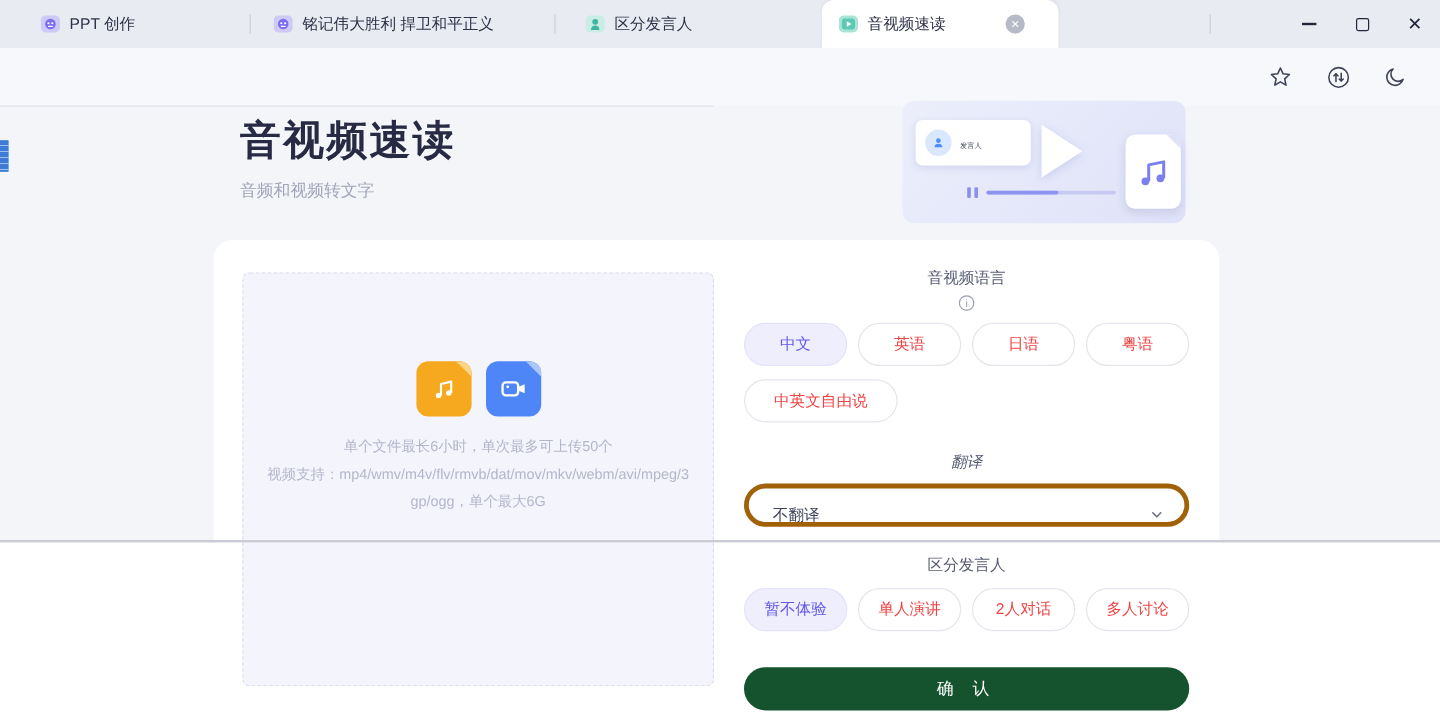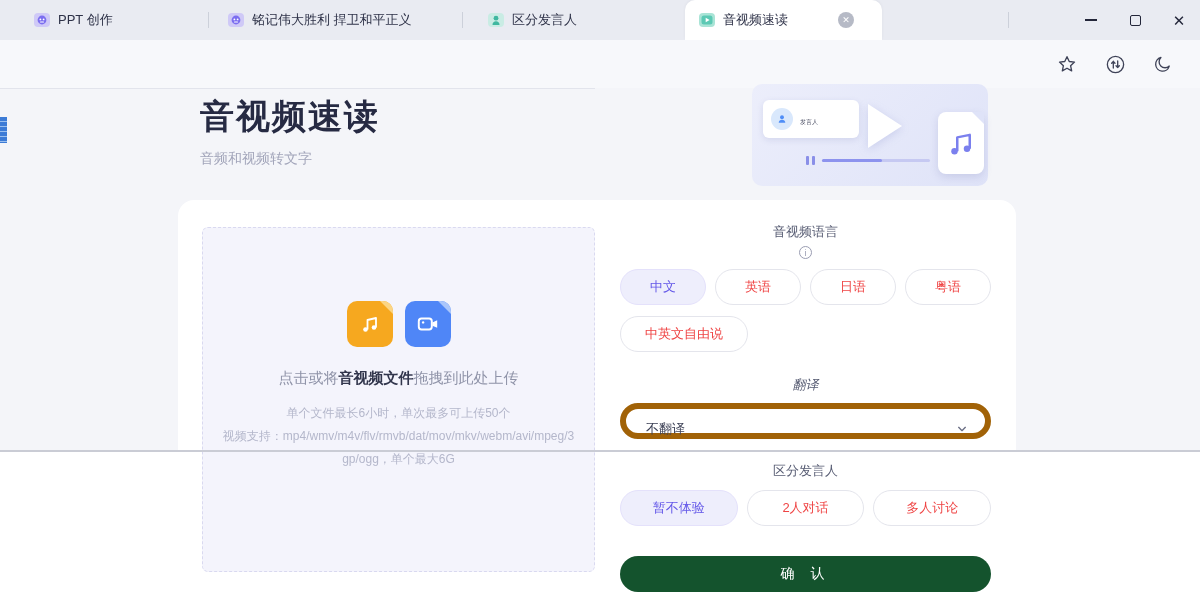--- a/index.html
+++ b/index.html
@@ -91,21 +91,21 @@
   .info-i { width:13px; height:13px; border:1px solid #9a9db2; border-radius:50%; font-size:9px;
             line-height:12px; text-align:center; color:#9a9db2; font-style:normal; }
   .pill-row { display:flex; gap:9px; margin-top:10px; }
   .pill { height:36px; border-radius:18px; border:1px solid #e4e5ec; background:#fff; color:#ef4444;
           font-size:13px; display:flex; align-items:center; justify-content:center; cursor:pointer; }
   .pill.eq { flex:1 1 0; }
   .pill.wide { padding:0 24px; }
   .pill.selected { background:#eeeefc; border-color:#e4e1fb; color:#6458e8; }
   .opt-gap1 { margin-top:14px; }
   .opt-label.lbl-translate { margin-top:24px;font-style:italic; }
-  .select { margin-top:9px; height:36px; border:6px solid #a16207; border-radius:18px; background:#fff;
+  .select { margin-top:9px; height:36px; border:4px solid #a16207; border-radius:18px; background:#fff;
             display:flex; align-items:center; justify-content:space-between; padding:15px 18px 0 20px;
             font-size:13px; color:#3e4257; cursor:pointer;gap:29px; }
   .chev { width:10px; height:10px; }
   .opt-label.lbl-speaker { margin-top:23px; }
   .confirm { margin-top:30px; height:36px; border:none; width:100%; border-radius:18px; background:#14532d;
              color:#ffffff; font-size:14px; letter-spacing:6px; cursor:default; }
 
   .bottom-edge { position:absolute; left:0; bottom:0; width:1200px; height:2px; background:#caccd5; }
 </style>
 </head>
@@ -246,23 +246,20 @@
         </span>
         <span class="ficon video">
           <span class="fold"></span>
           <svg width="26" height="26" viewBox="0 0 24 24">
             <rect x="3.5" y="7" width="12" height="10" rx="2.5" fill="none" stroke="#ffffff" stroke-width="1.8"></rect>
             <path d="M16 10.5 L20.5 8.5 V15.5 L16 13.5 Z" fill="#ffffff"></path>
             <circle cx="7.5" cy="10.5" r="1.1" fill="#ffffff"></circle>
           </svg>
         </span>
       </div>
-      <div class="upload-main">
-        <span>点击或将</span><b>音视频文件</b><span>拖拽到此处上传</span>
-      </div>
       <div class="upload-hints">
         <div>单个文件最长6小时，单次最多可上传50个</div>
         <div>视频支持：mp4/wmv/m4v/flv/rmvb/dat/mov/mkv/webm/avi/mpeg/3gp/ogg，单个最大6G</div>
       </div>
     </div>
 
     <div class="options">
 
       <div class="opt-label">
         <span>音视频语言</span>
@@ -286,20 +283,21 @@
         <svg class="chev" viewBox="0 0 12 12" fill="none" stroke="#6b6f85" stroke-width="1.6" stroke-linecap="round" stroke-linejoin="round">
           <path d="M2 4 L6 8 L10 4"></path>
         </svg>
       </div>
 
       <div class="opt-label lbl-speaker">
         <span>区分发言人</span>
       </div>
       <div class="pill-row">
         <span class="pill eq selected">暂不体验</span>
+        <span class="pill eq">单人演讲</span>
         <span class="pill eq">2人对话</span>
         <span class="pill eq">多人讨论</span>
       </div>
 
       <button class="confirm">确 认</button>
     </div>
   </div>
 
   <div class="bottom-edge"></div>
 </div>

